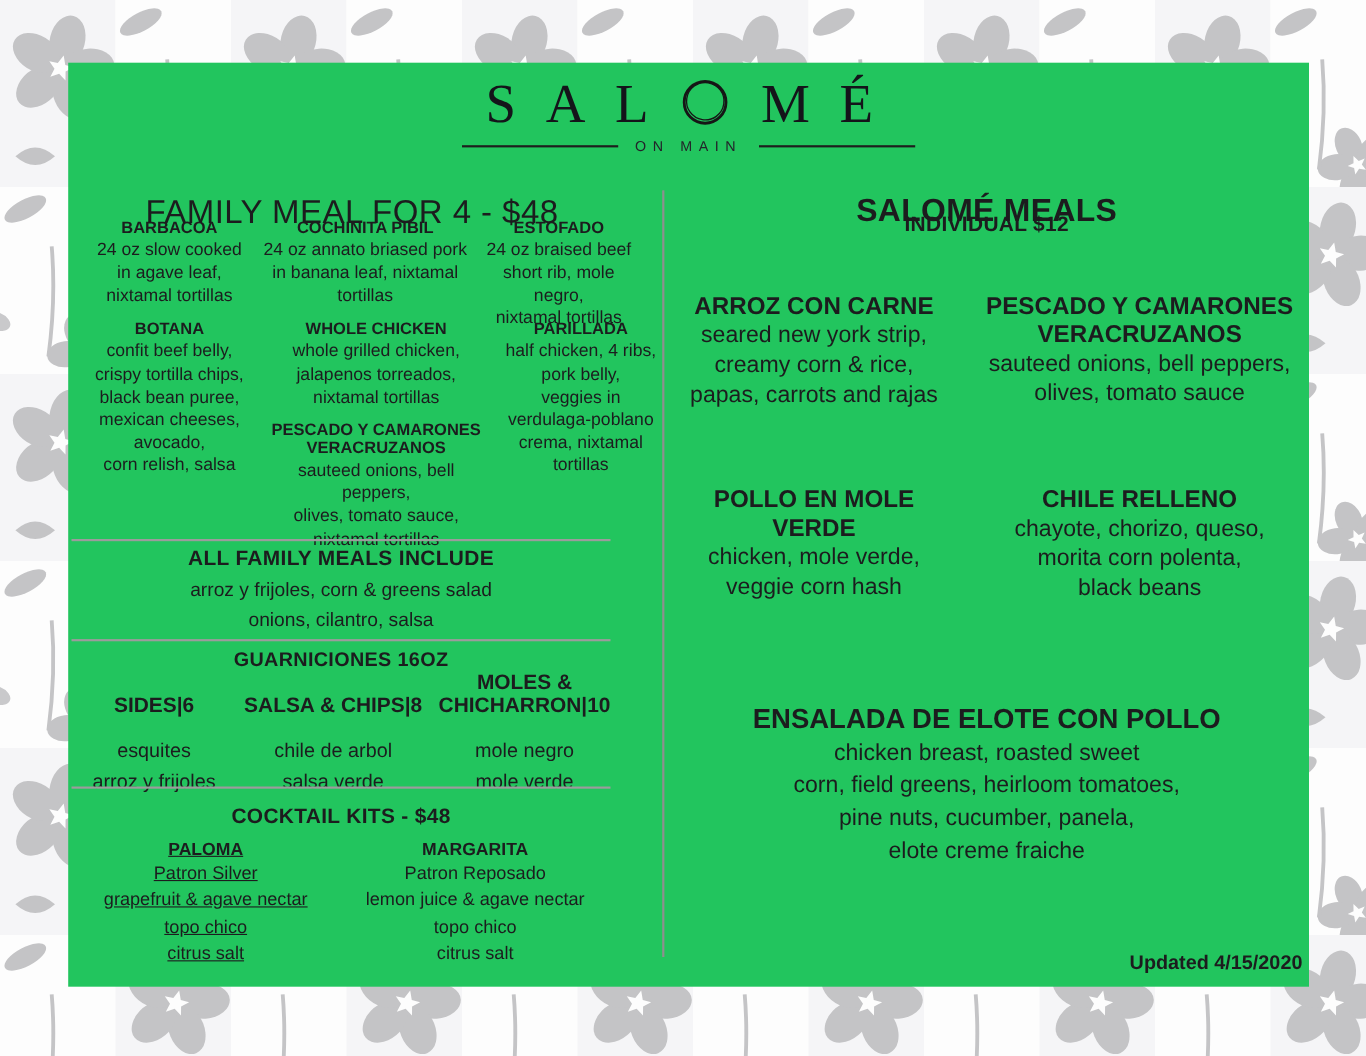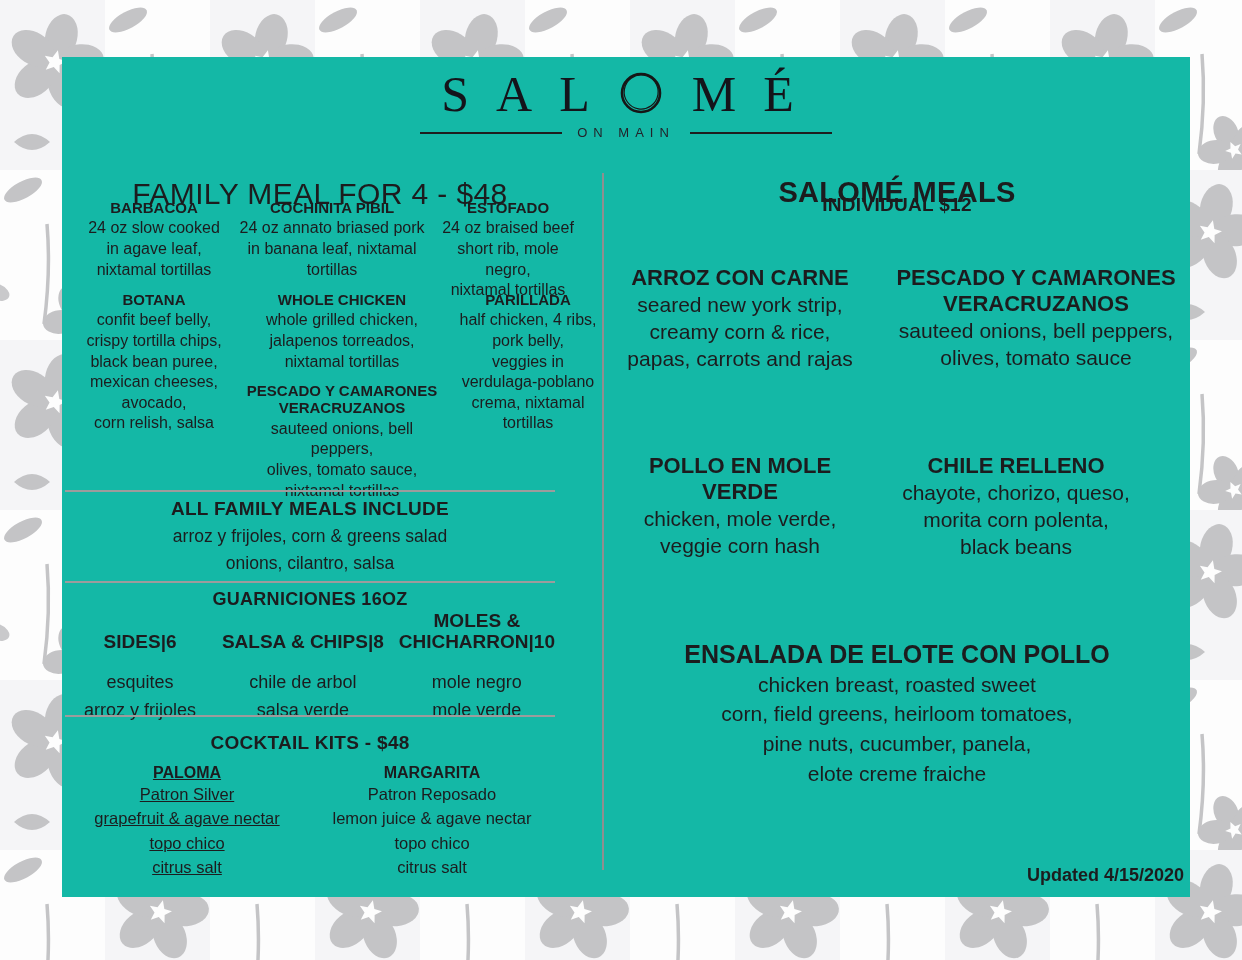--- a/index.html
+++ b/index.html
@@ -4,21 +4,21 @@
 <style>
   html, body { margin: 0; padding: 0; }
   body {
     width: 1242px; height: 960px; position: relative; overflow: hidden;
     font-family: "Liberation Sans", sans-serif;
     color: #1c1c1e; background: #fafafa;
   }
   .bg { position: absolute; left: 0; top: 0; }
   .card {
     position: absolute; left: 62px; top: 57px;
-    width: 1128px; height: 840px; background: #14b8a6;
+    width: 1128px; height: 840px; background: #22c55e;
   }
   
   .logo { position: absolute; top: 8px; left: 0; width: 100%; text-align: center; }
   .logo-line {
     display: flex; align-items: center; justify-content: center;
     font-family: "Liberation Serif", "DejaVu Serif", serif;
     font-size: 50px; letter-spacing: 27px; color: #14141a; font-weight: 400;
     margin-left: 10px;
   }
   .logo-o { display: inline-block; width: 48px; height: 48px; margin: 0 27px 0 0; transform: translateY(-1px); }
@@ -58,21 +58,21 @@
   .cc { text-align: center; }
   .cc1 { width: 238px; text-decoration: underline; } .cc2 { width: 252px; }
   .cc-name  { font-size: 16px; font-weight: 700; }
   .cc-items { font-size: 16.5px; line-height: 1.47; white-space: pre-line; }
   
   .sm-title { position: absolute; top: 0;  left: 0; width: 100%; text-align: center;
               font-size: 29px; font-weight: 700; letter-spacing: .3px; }
   .sm-sub   { position: absolute; top: 37px; left: 0; width: 100%; text-align: center;
               font-size: 19px; font-weight: 700; letter-spacing: .3px; }
   .sm-row1 { position: absolute; top: 108px; left: 10px; display: flex; gap: 20px; }
-  .sm-row2 { position: absolute; top: 296px; left: 10px; display: flex; }
+  .sm-row2 { position: absolute; top: 284px; left: 10px; display: flex; gap: 20px; }
   .sm-c1 { width: 252px; } .sm-c2 { width: 300px; }
   .sm-name { font-size: 22px; font-weight: 700; text-align: center; white-space: pre-line; line-height: 1.18; }
   .sm-desc { font-size: 21px; line-height: 1.29; text-align: center; white-space: pre-line; }
   .feature { position: absolute; top: 483px; left: 10px; width: 566px; text-align: center; }
   .feature .sm-name { font-size: 25px; }
   .feature .sm-desc { line-height: 1.42; }
   .updated { position: absolute; top: 708px; right: 6px; font-size: 18px; font-weight: 700; }
 </style>
 </head>
 <body>

